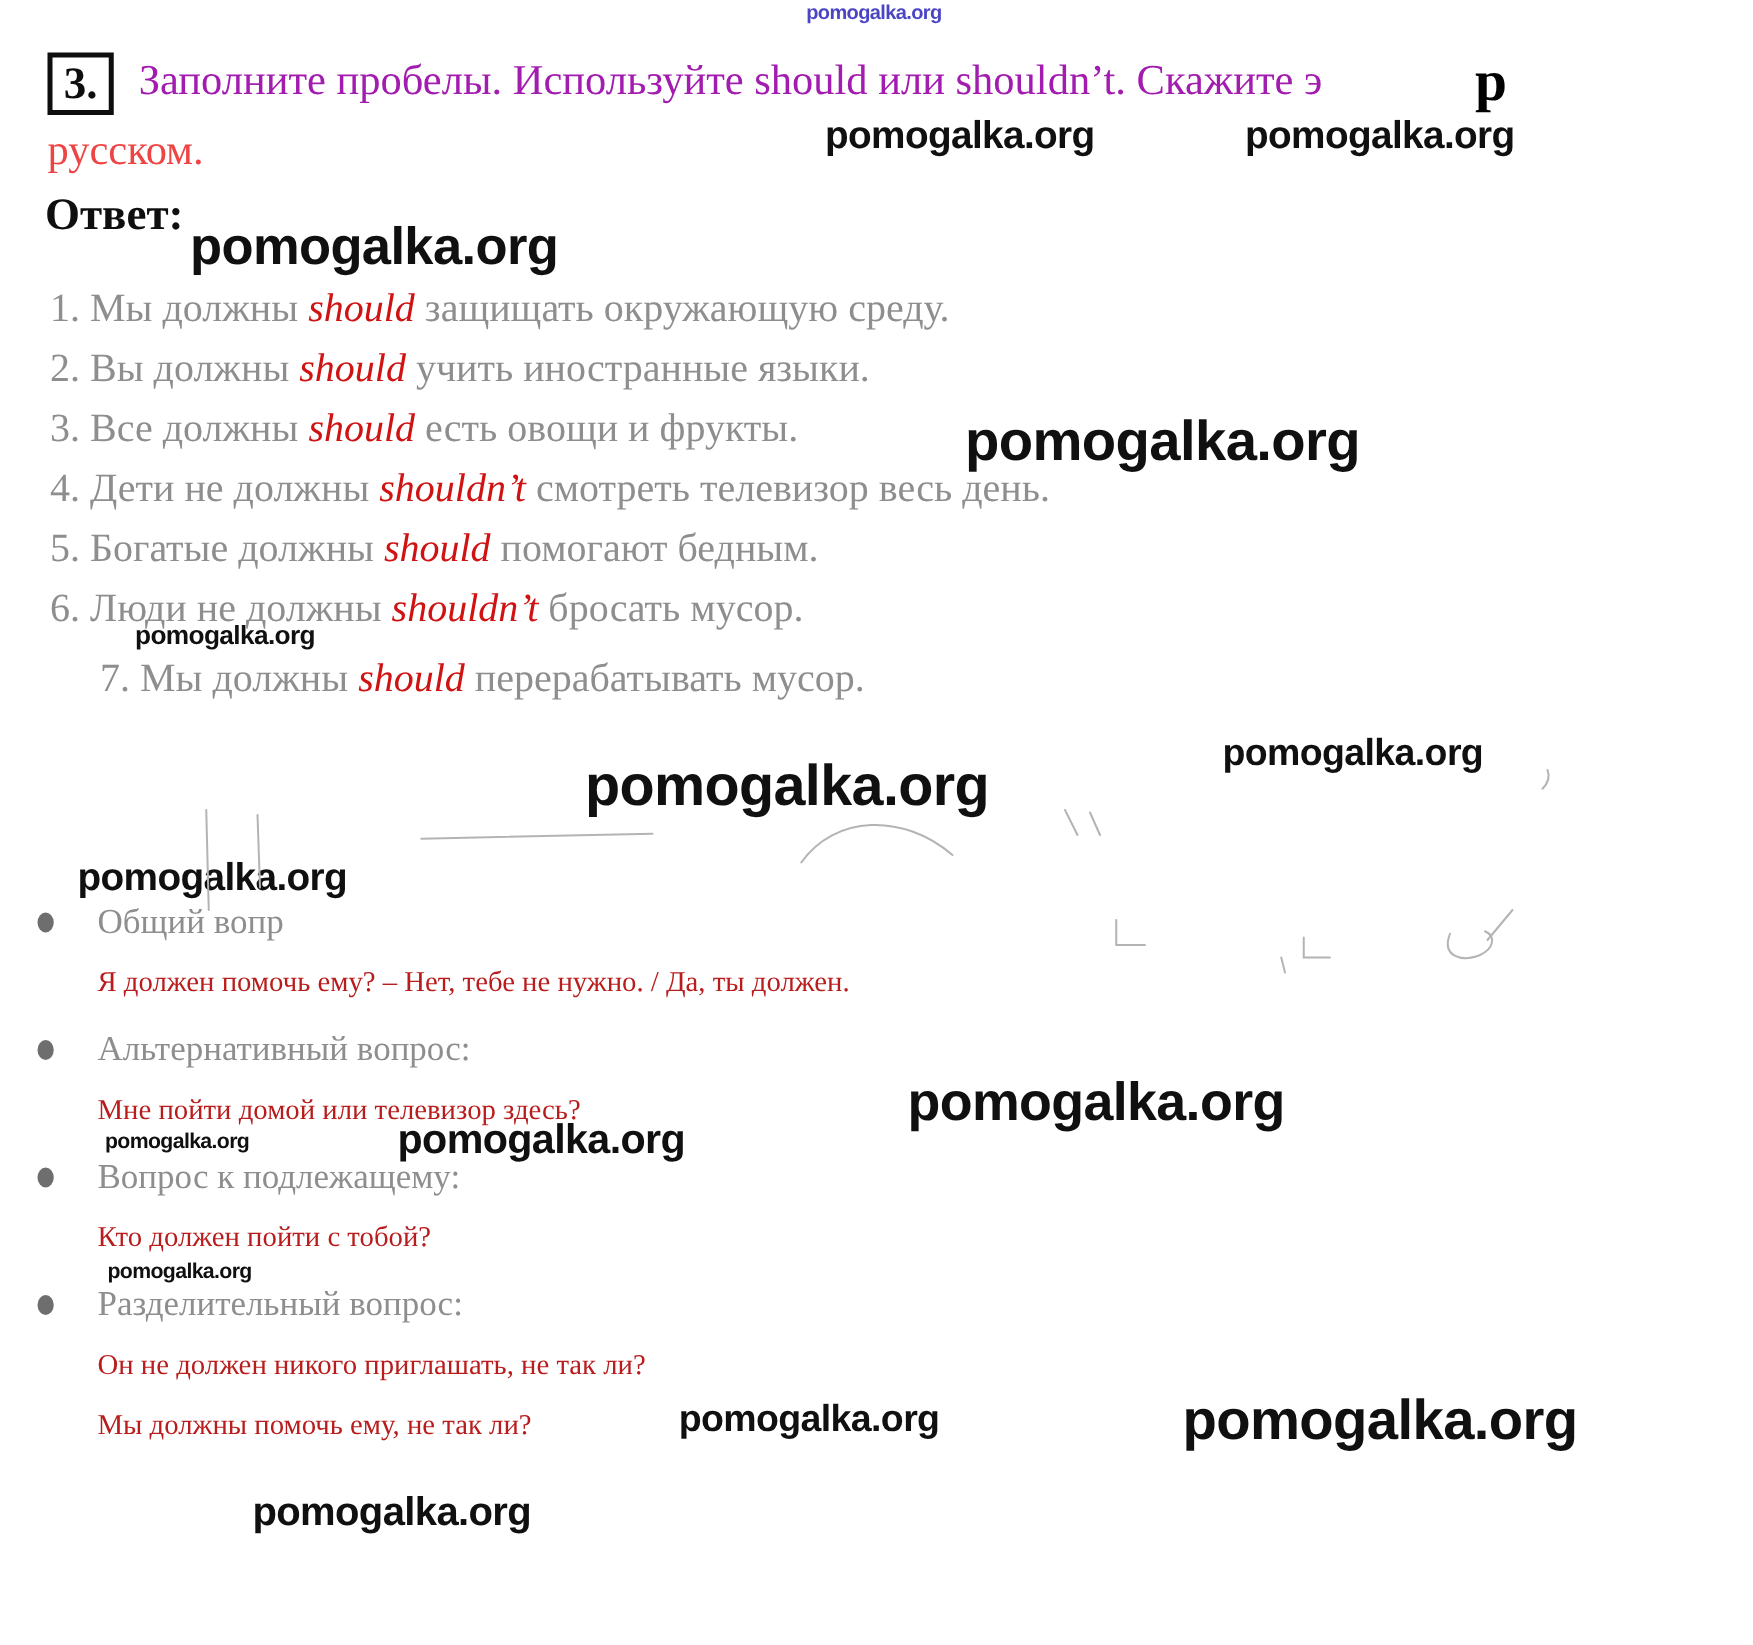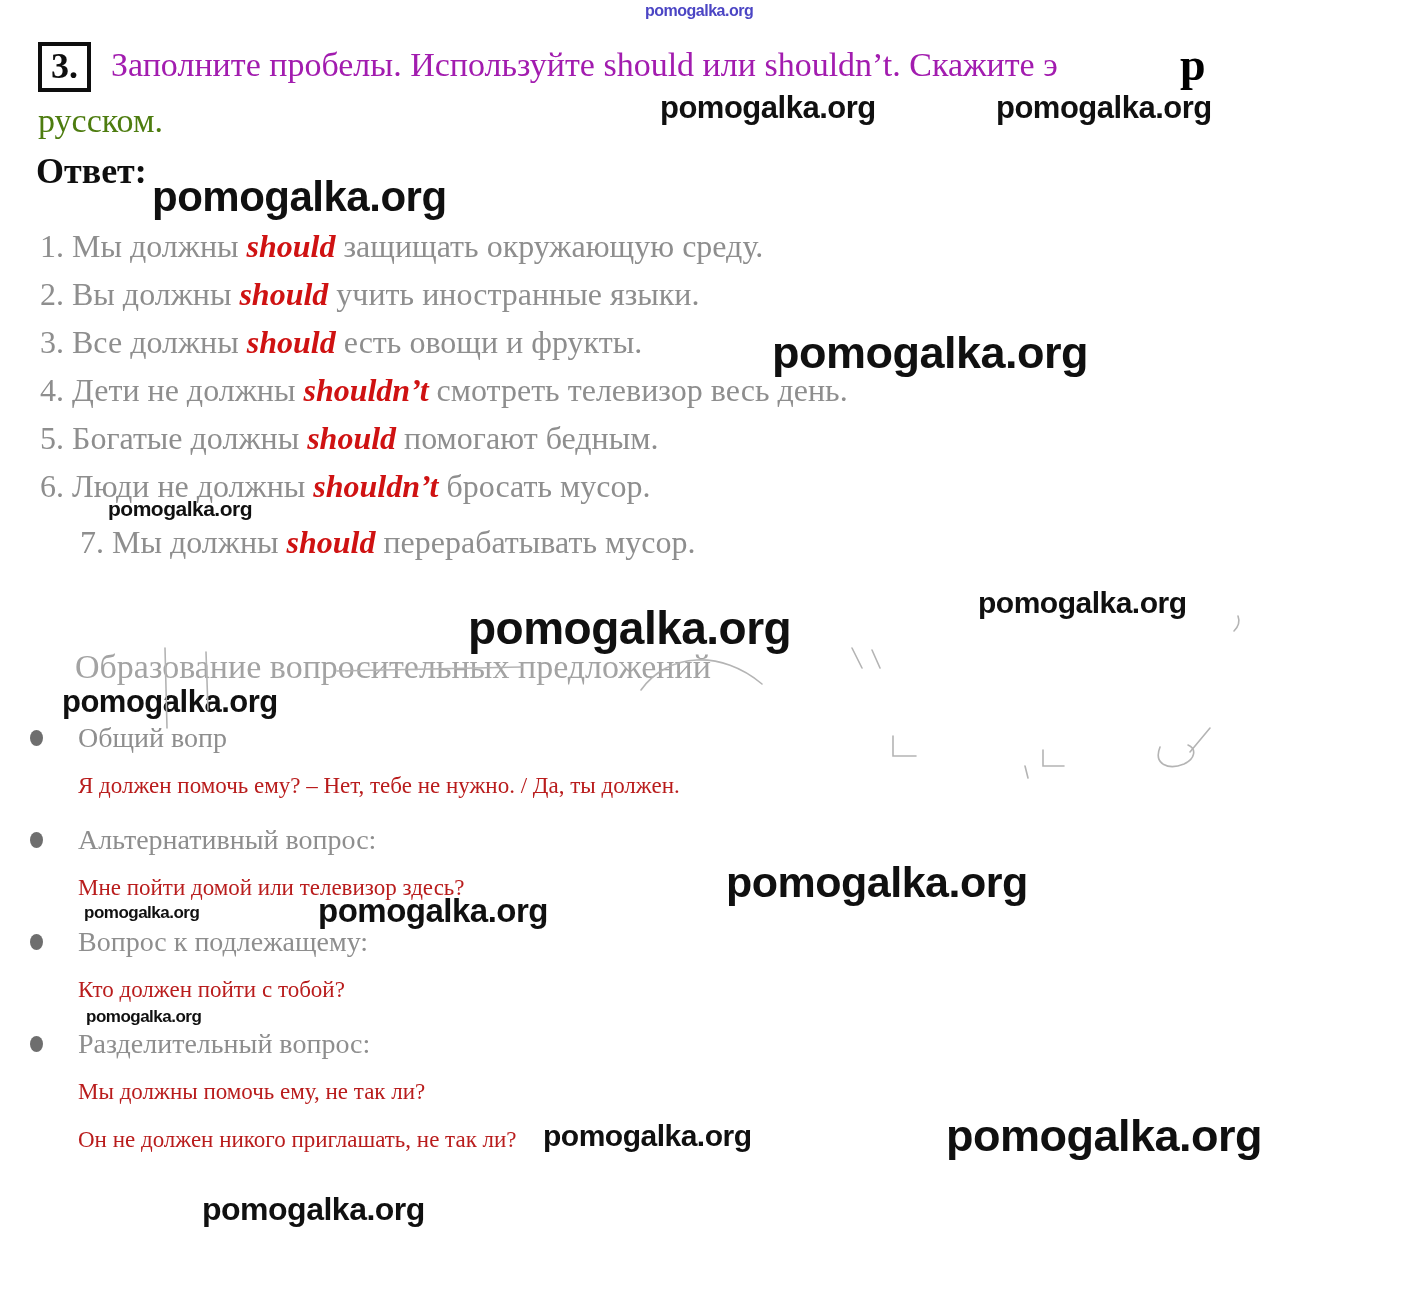--- a/index.html
+++ b/index.html
@@ -17,26 +17,26 @@
   .task-num {
     display:inline-block; border:4px solid #0e0e0e; color:#0e0e0e; font-weight:700;
     font-size:36px; line-height:40px; padding:0 9px 2px 9px; margin-right:16px;
     vertical-align:top; background:#ffffff;
   }
   .task-text { font-size:34px; color:#a21caf; vertical-align:top; line-height:46px; }
   .overlap-p {
     position:absolute; left:1180px; top:38px; color:#000000; font-weight:700;
     font-size:46px; font-family:"Liberation Serif", serif;
   }
-  .task-line2 { position:absolute; top:102px; left:38px; font-size:34px; color:#4d7c0f; }
+  .task-line2 { position:absolute; top:102px; left:38px; font-size:34px; color:#ef4444; }
   .answer-label { position:absolute; top:150px; left:36px; font-size:36px; font-weight:700; color:#0f0f0f; }
   
   .answers { position:absolute; top:222px; left:40px; }
   .ans { font-size:32px; line-height:48px; color:#8e8e8e; white-space:nowrap; }
-  .ans .key { color:#cf1212; font-weight:700; font-style:italic; padding:0 8px; }
+  .ans .key { color:#cf1212; font-weight:400; font-style:italic; padding:0 8px; }
   .ans.indent { margin-left:40px; padding-top:8px; }
   
   .section-heading { position:absolute; top:648px; left:75px; font-size:34px; color:#a3a3a3; white-space:nowrap; }
   .bullets { position:absolute; top:714px; left:78px; width:1240px; }
   .bullet-block { margin-bottom:6px; }
   .btitle { position:relative; font-size:28px; color:#8e8e8e; line-height:48px; white-space:nowrap; }
   .dot {
     position:absolute; left:-48px; top:16px; width:13px; height:16px;
     background:#6e6e6e; border-radius:50%;
   }
@@ -80,39 +80,38 @@
   <div class="answers" id="answers-list">
       <div class="ans"><span>1. Мы должны</span><span class="key">should</span><span>защищать окружающую среду.</span></div>
       <div class="ans"><span>2. Вы должны</span><span class="key">should</span><span>учить иностранные языки.</span></div>
       <div class="ans"><span>3. Все должны</span><span class="key">should</span><span>есть овощи и фрукты.</span></div>
       <div class="ans"><span>4. Дети не должны</span><span class="key">shouldn’t</span><span>смотреть телевизор весь день.</span></div>
       <div class="ans"><span>5. Богатые должны</span><span class="key">should</span><span>помогают бедным.</span></div>
       <div class="ans"><span>6. Люди не должны</span><span class="key">shouldn’t</span><span>бросать мусор.</span></div>
       <div class="ans indent"><span>7. Мы должны</span><span class="key">should</span><span>перерабатывать мусор.</span></div>
     </div>
 
-  <div class="section-heading">Образование вопросительных предложений</div>
 
   <div class="bullets" id="bullets-list">
       <div class="bullet-block">
         <div class="btitle"><span class="dot"></span><span>Общий вопр</span></div>
         <div class="bline">Я должен помочь ему? – Нет, тебе не нужно. / Да, ты должен.</div>
       </div>
       <div class="bullet-block">
         <div class="btitle"><span class="dot"></span><span>Альтернативный вопрос:</span></div>
         <div class="bline">Мне пойти домой или телевизор здесь?</div>
       </div>
       <div class="bullet-block">
         <div class="btitle"><span class="dot"></span><span>Вопрос к подлежащему:</span></div>
         <div class="bline">Кто должен пойти с тобой?</div>
       </div>
       <div class="bullet-block">
         <div class="btitle"><span class="dot"></span><span>Разделительный вопрос:</span></div>
+        <div class="bline">Он не должен никого приглашать, не так ли?</div>
         <div class="bline">Мы должны помочь ему, не так ли?</div>
-        <div class="bline">Он не должен никого приглашать, не так ли?</div>
       </div>
     </div>
 
   <svg class="artifacts" width="1402" height="1316" viewBox="0 0 1402 1316">
     <g fill="none" stroke="#b4b4b4" stroke-width="1.6" stroke-linecap="round">
       <path d="M165,648 L167,728"></path>
       <path d="M206,652 L208,710"></path>
       <path d="M337,671 L522,667"></path>
       <path d="M641,690 C668,652 722,650 762,684"></path>
       <path d="M852,648 l10,20"></path>

